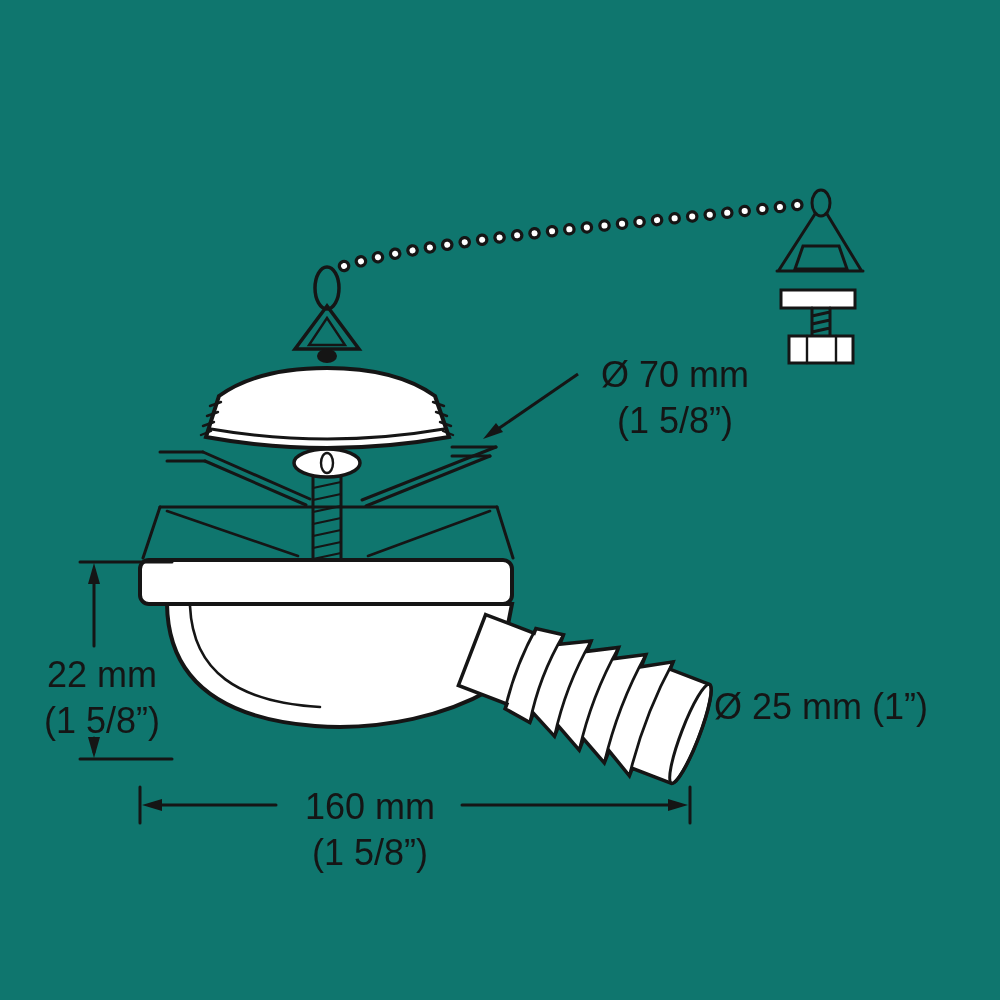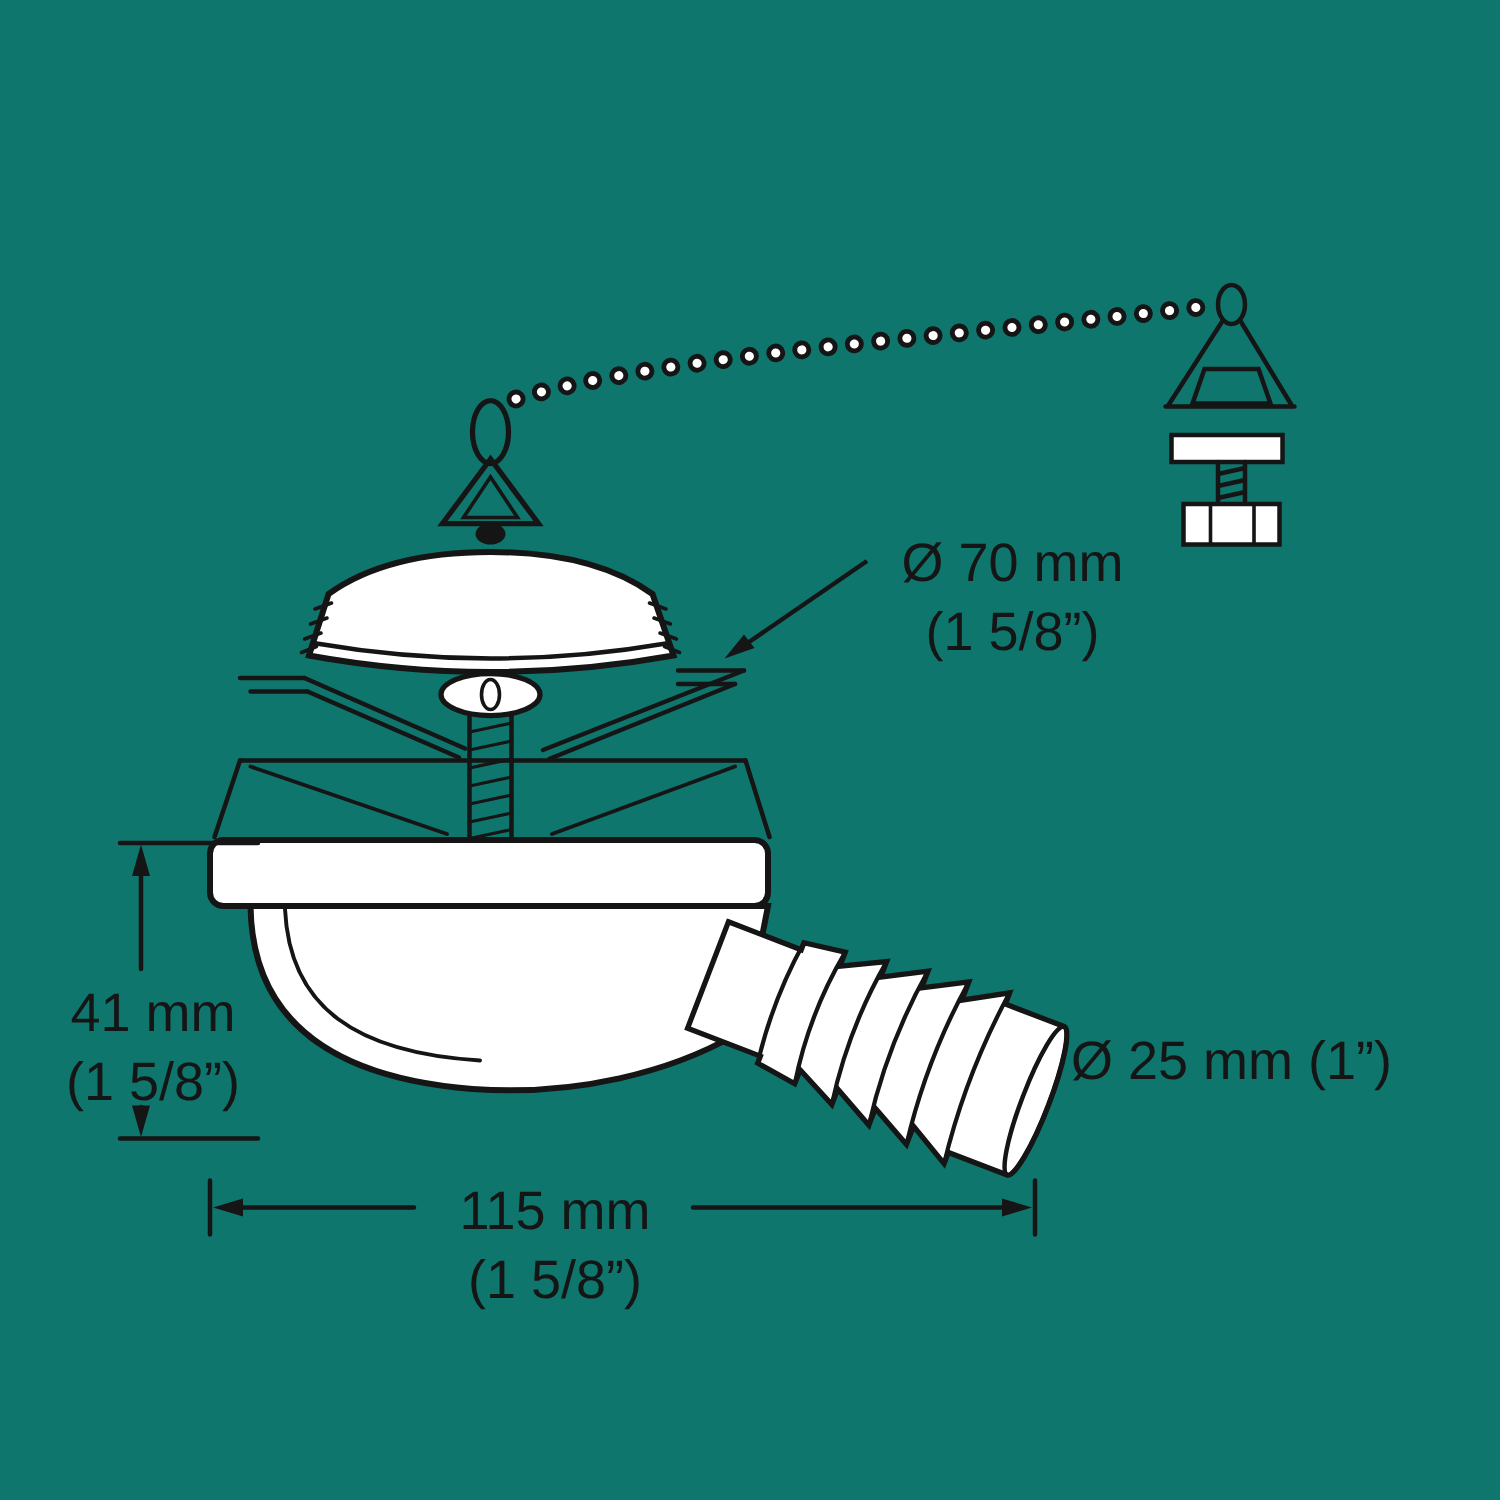--- a/index.html
+++ b/index.html
@@ -95,26 +95,26 @@
       <polygon points="688,805 668,799 668,811" stroke="none"></polygon>
     </g>
   </svg>
 
   <div class="label" style="left:570px; top:352px; width:210px;">
     <div>Ø 70 mm</div>
     <div>(1 5/8”)</div>
   </div>
 
   <div class="label" style="left:22px; top:652px; width:160px;">
-    <div>41 mm</div>
+    <div>22 mm</div>
     <div>(1 5/8”)</div>
   </div>
 
   <div class="label label--left" style="left:714px; top:684px; width:270px;">
     <div>Ø 25 mm (1”)</div>
   </div>
 
   <div class="label" style="left:278px; top:784px; width:184px;">
-    <div>115 mm</div>
+    <div>160 mm</div>
     <div>(1 5/8”)</div>
   </div>
 
 </div>
 
 </body></html>

